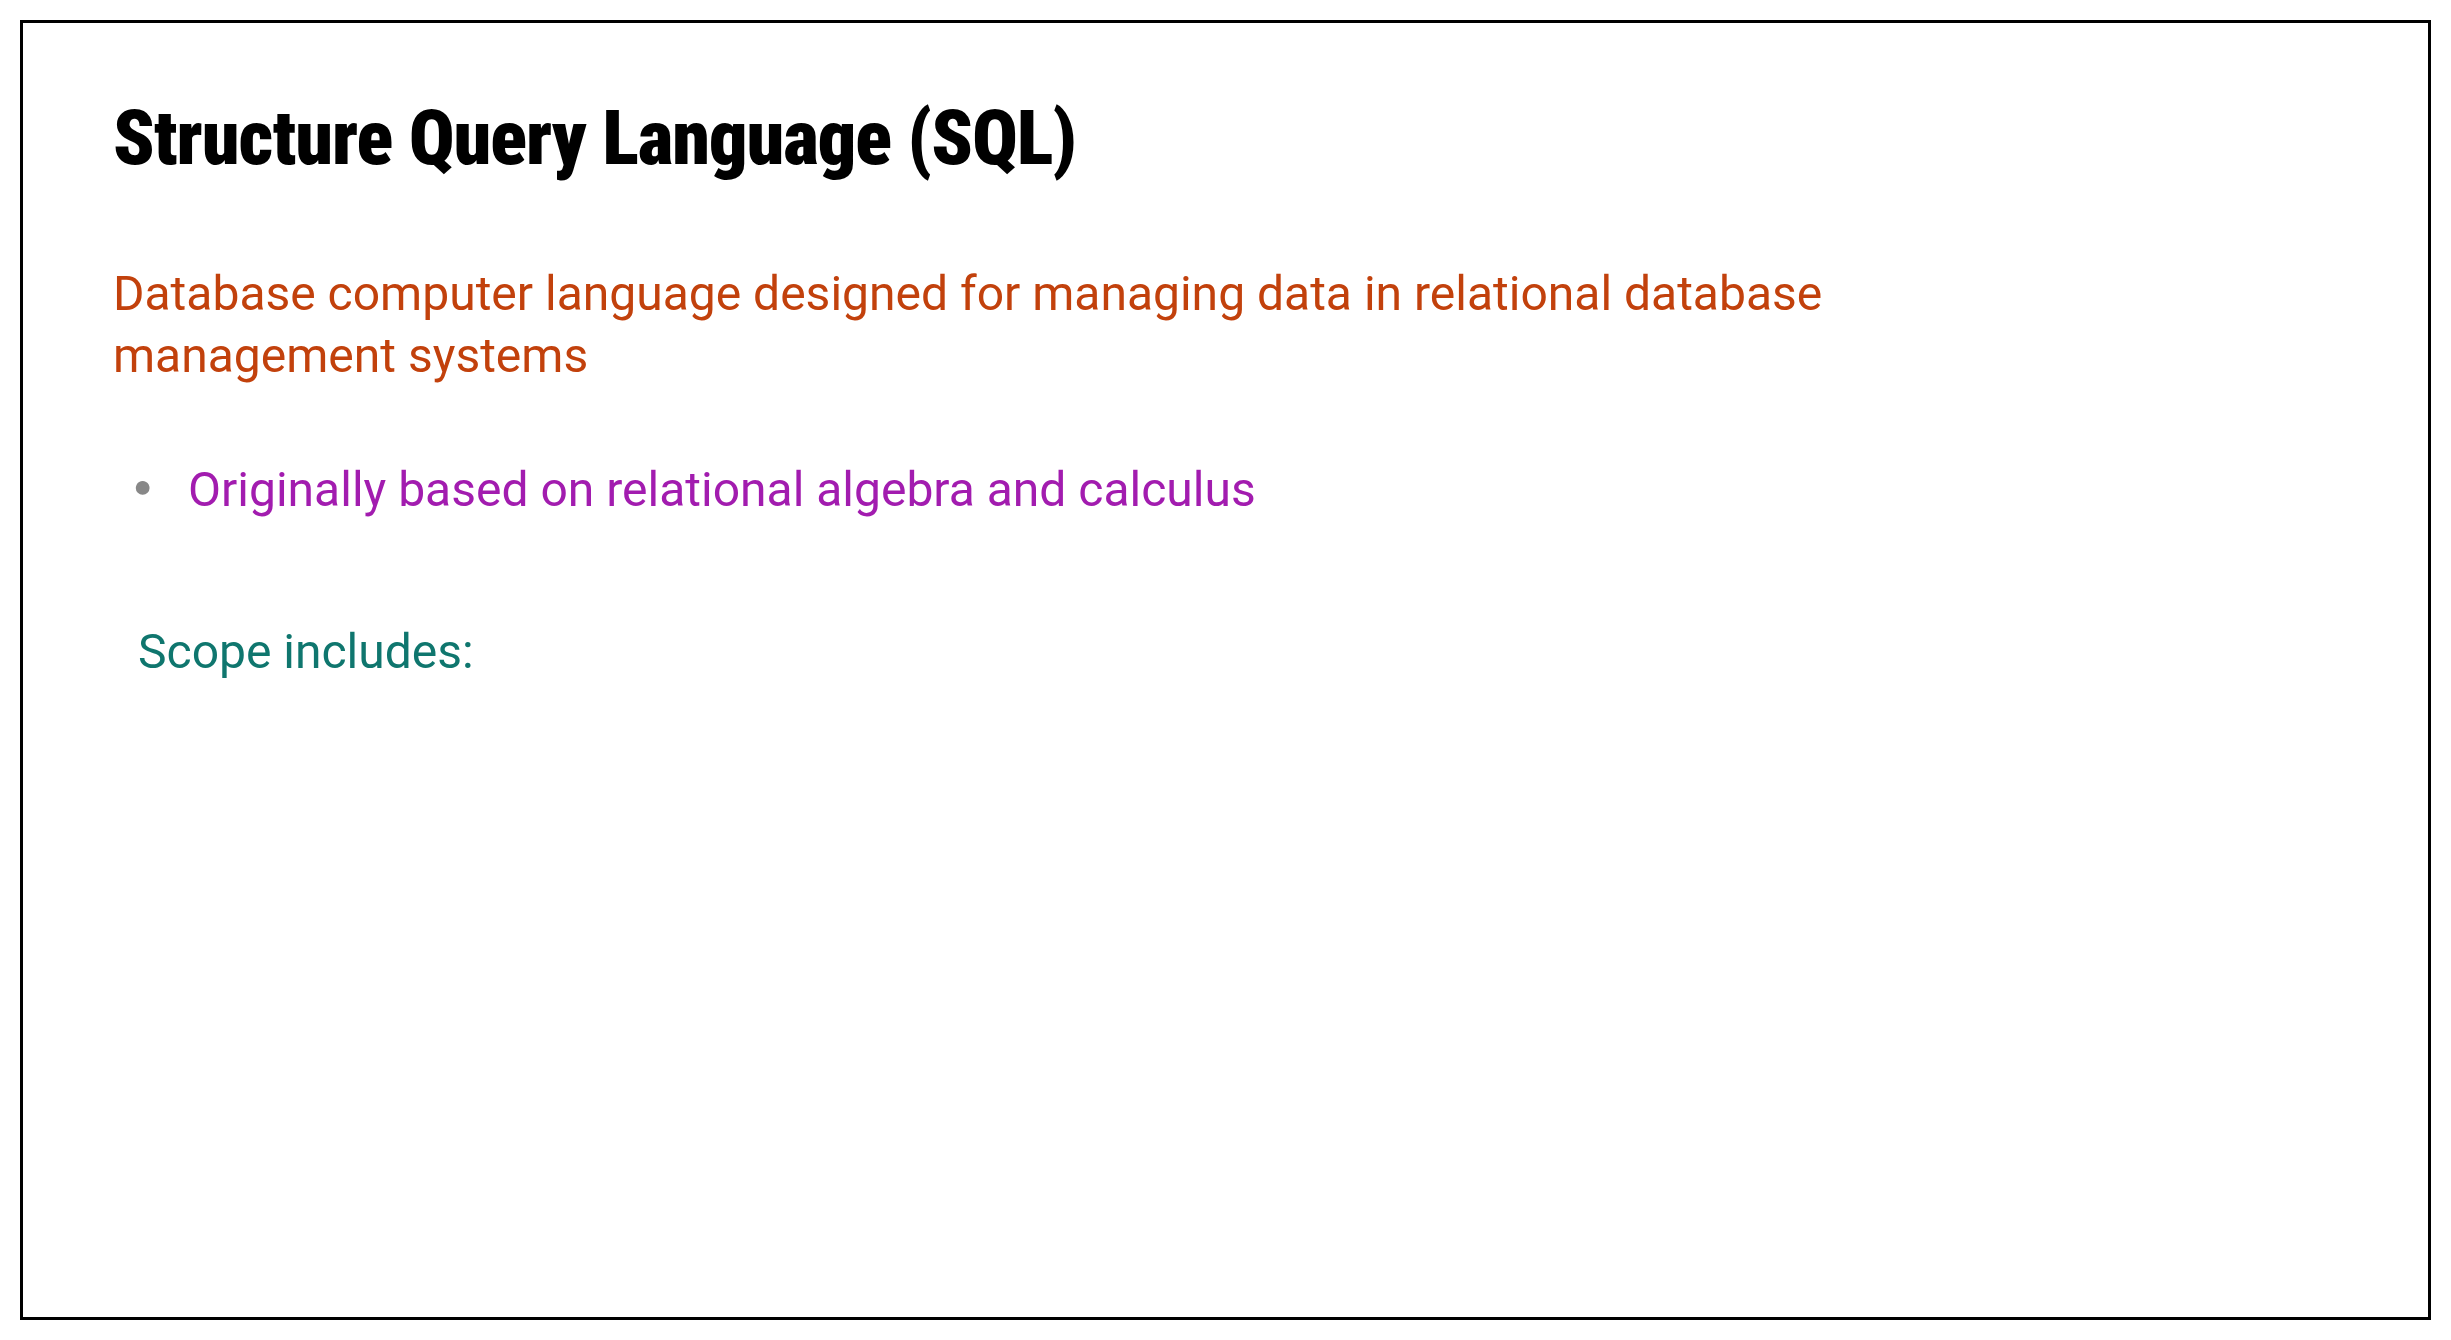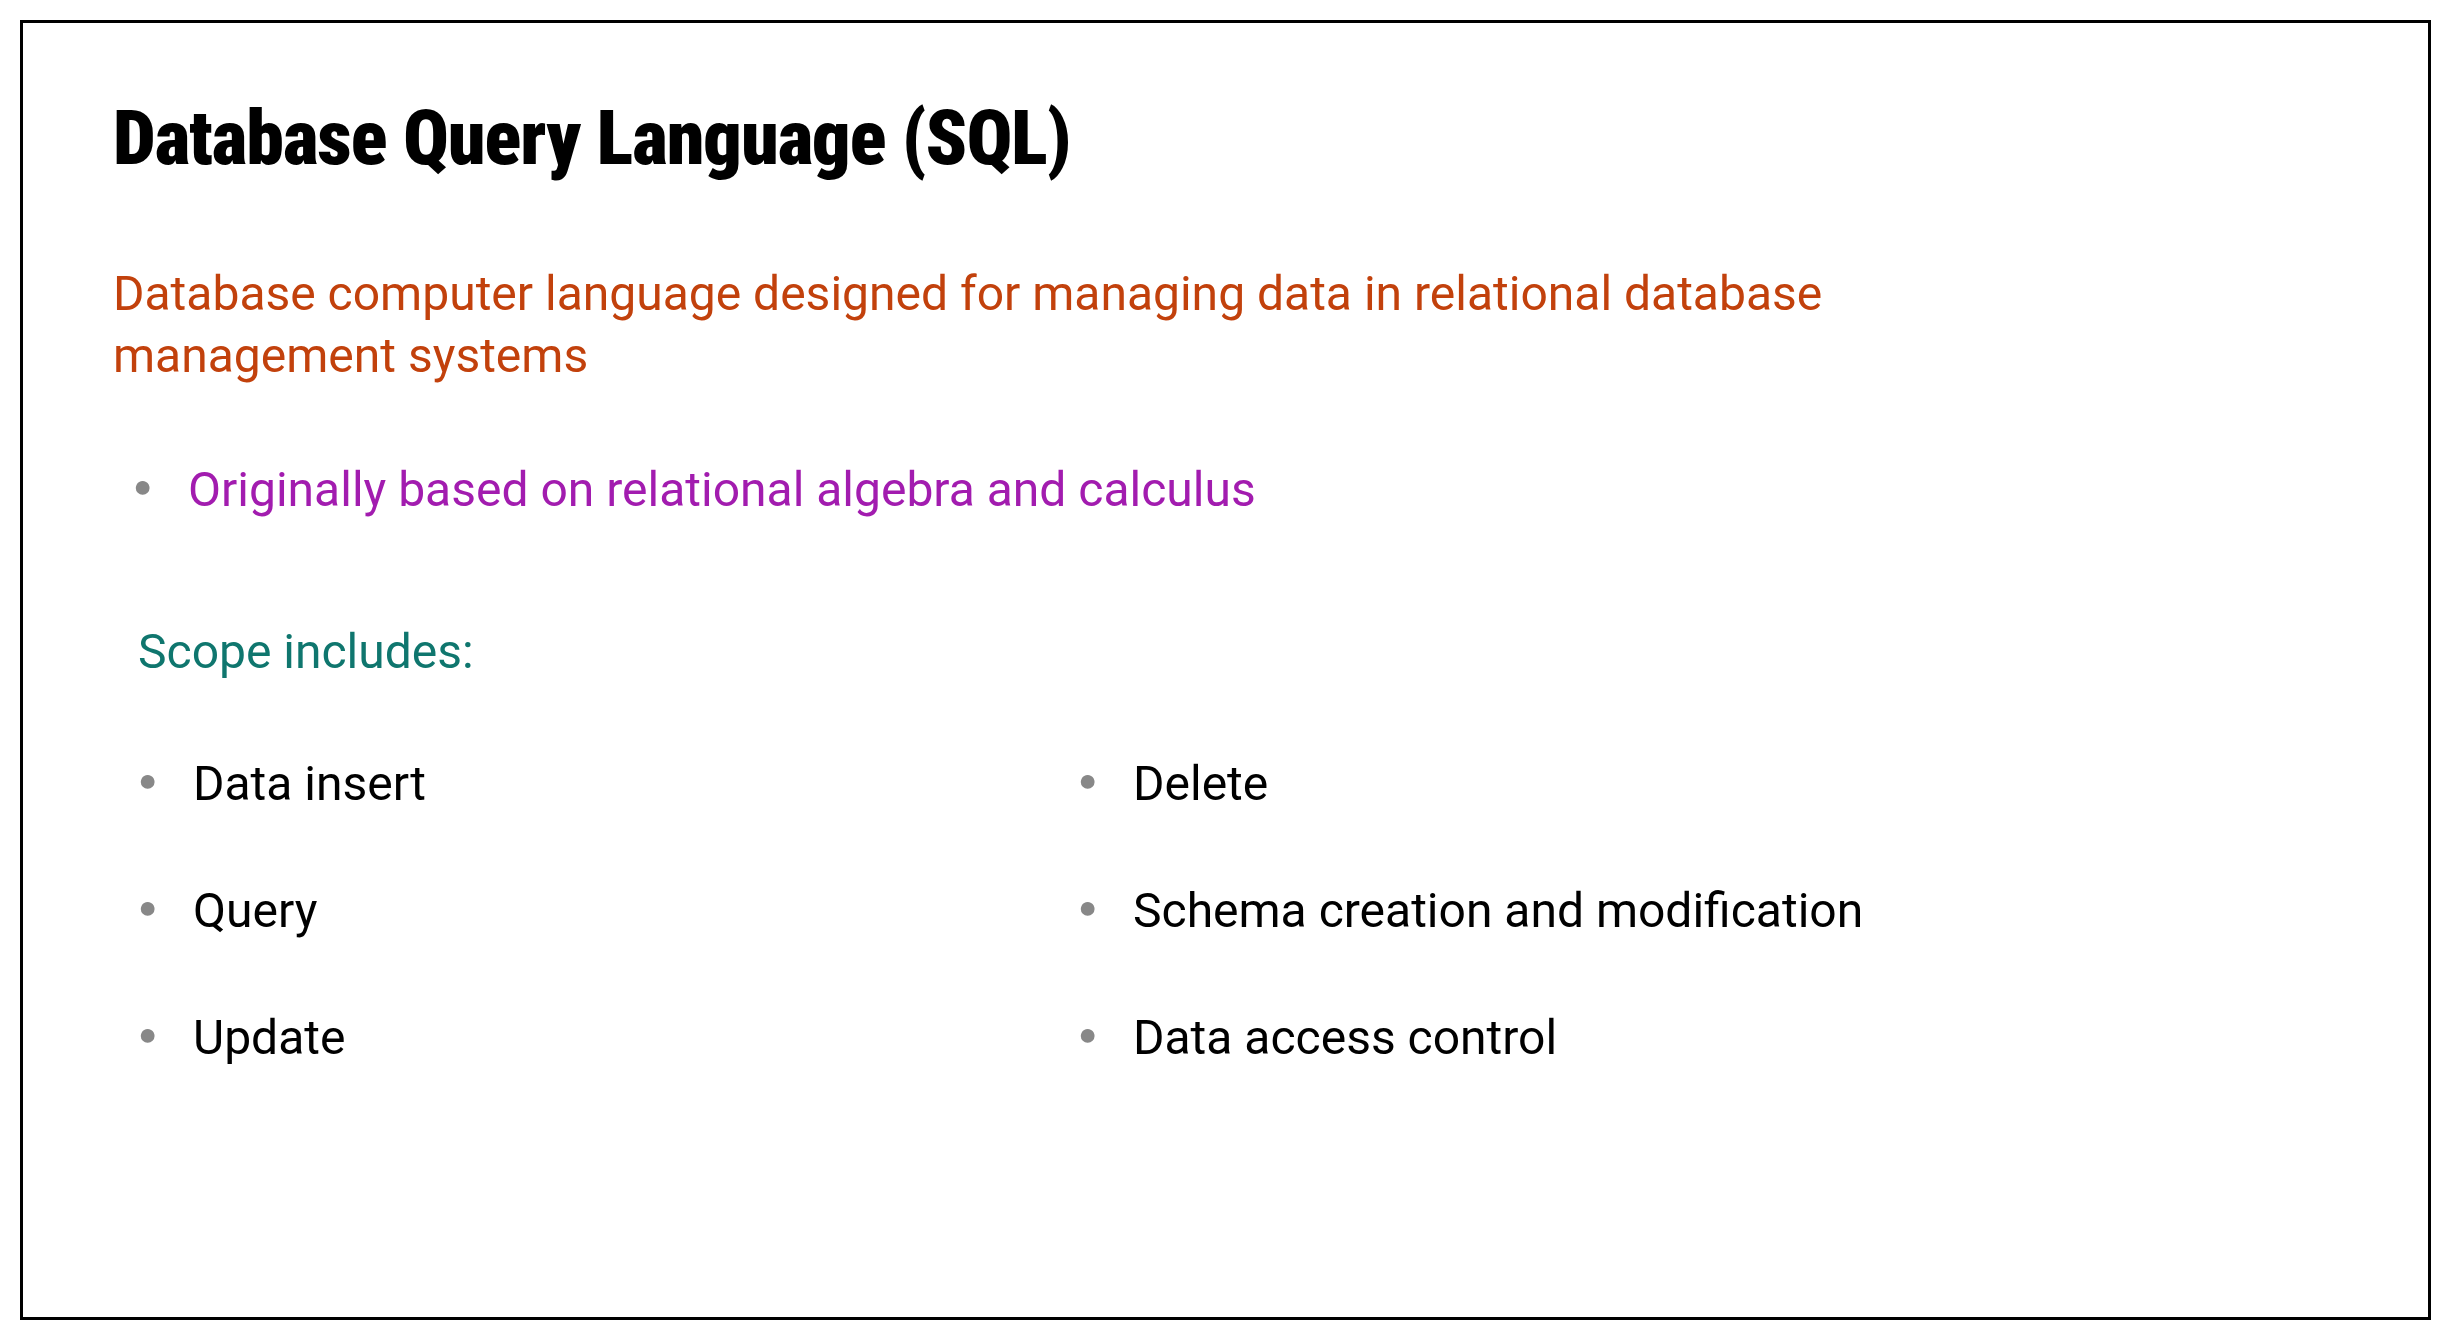--- a/index.html
+++ b/index.html
@@ -96,41 +96,25 @@
       left: 0;
       color: #888888;
       font-size: 32px;
       top: 8px;
     }
   </style>
 </head>
 <body>
 
 <div class="slide">
-  <h1 class="slide-title">Database Query Language (SQL)</h1>
+  <h1 class="slide-title">Structure Query Language (SQL)</h1>
 
   <p class="intro-text">Database computer language designed for managing data in relational database management systems</p>
 
   <ul class="bullet-list">
     <li>Originally based on relational algebra and calculus</li>
   </ul>
 
   <div class="scope-section">
     <p class="scope-heading">Scope includes:</p>
 
-    <div class="two-column">
-      <div class="column column-left">
-        <ul class="scope-list">
-          <li>Data insert</li>
-          <li>Query</li>
-          <li>Update</li>
-        </ul>
-      </div>
-      <div class="column column-right">
-        <ul class="scope-list">
-          <li>Delete</li>
-          <li>Schema creation and modification</li>
-          <li>Data access control</li>
-        </ul>
-      </div>
-    </div>
   </div>
 </div>
 
 </body></html>

